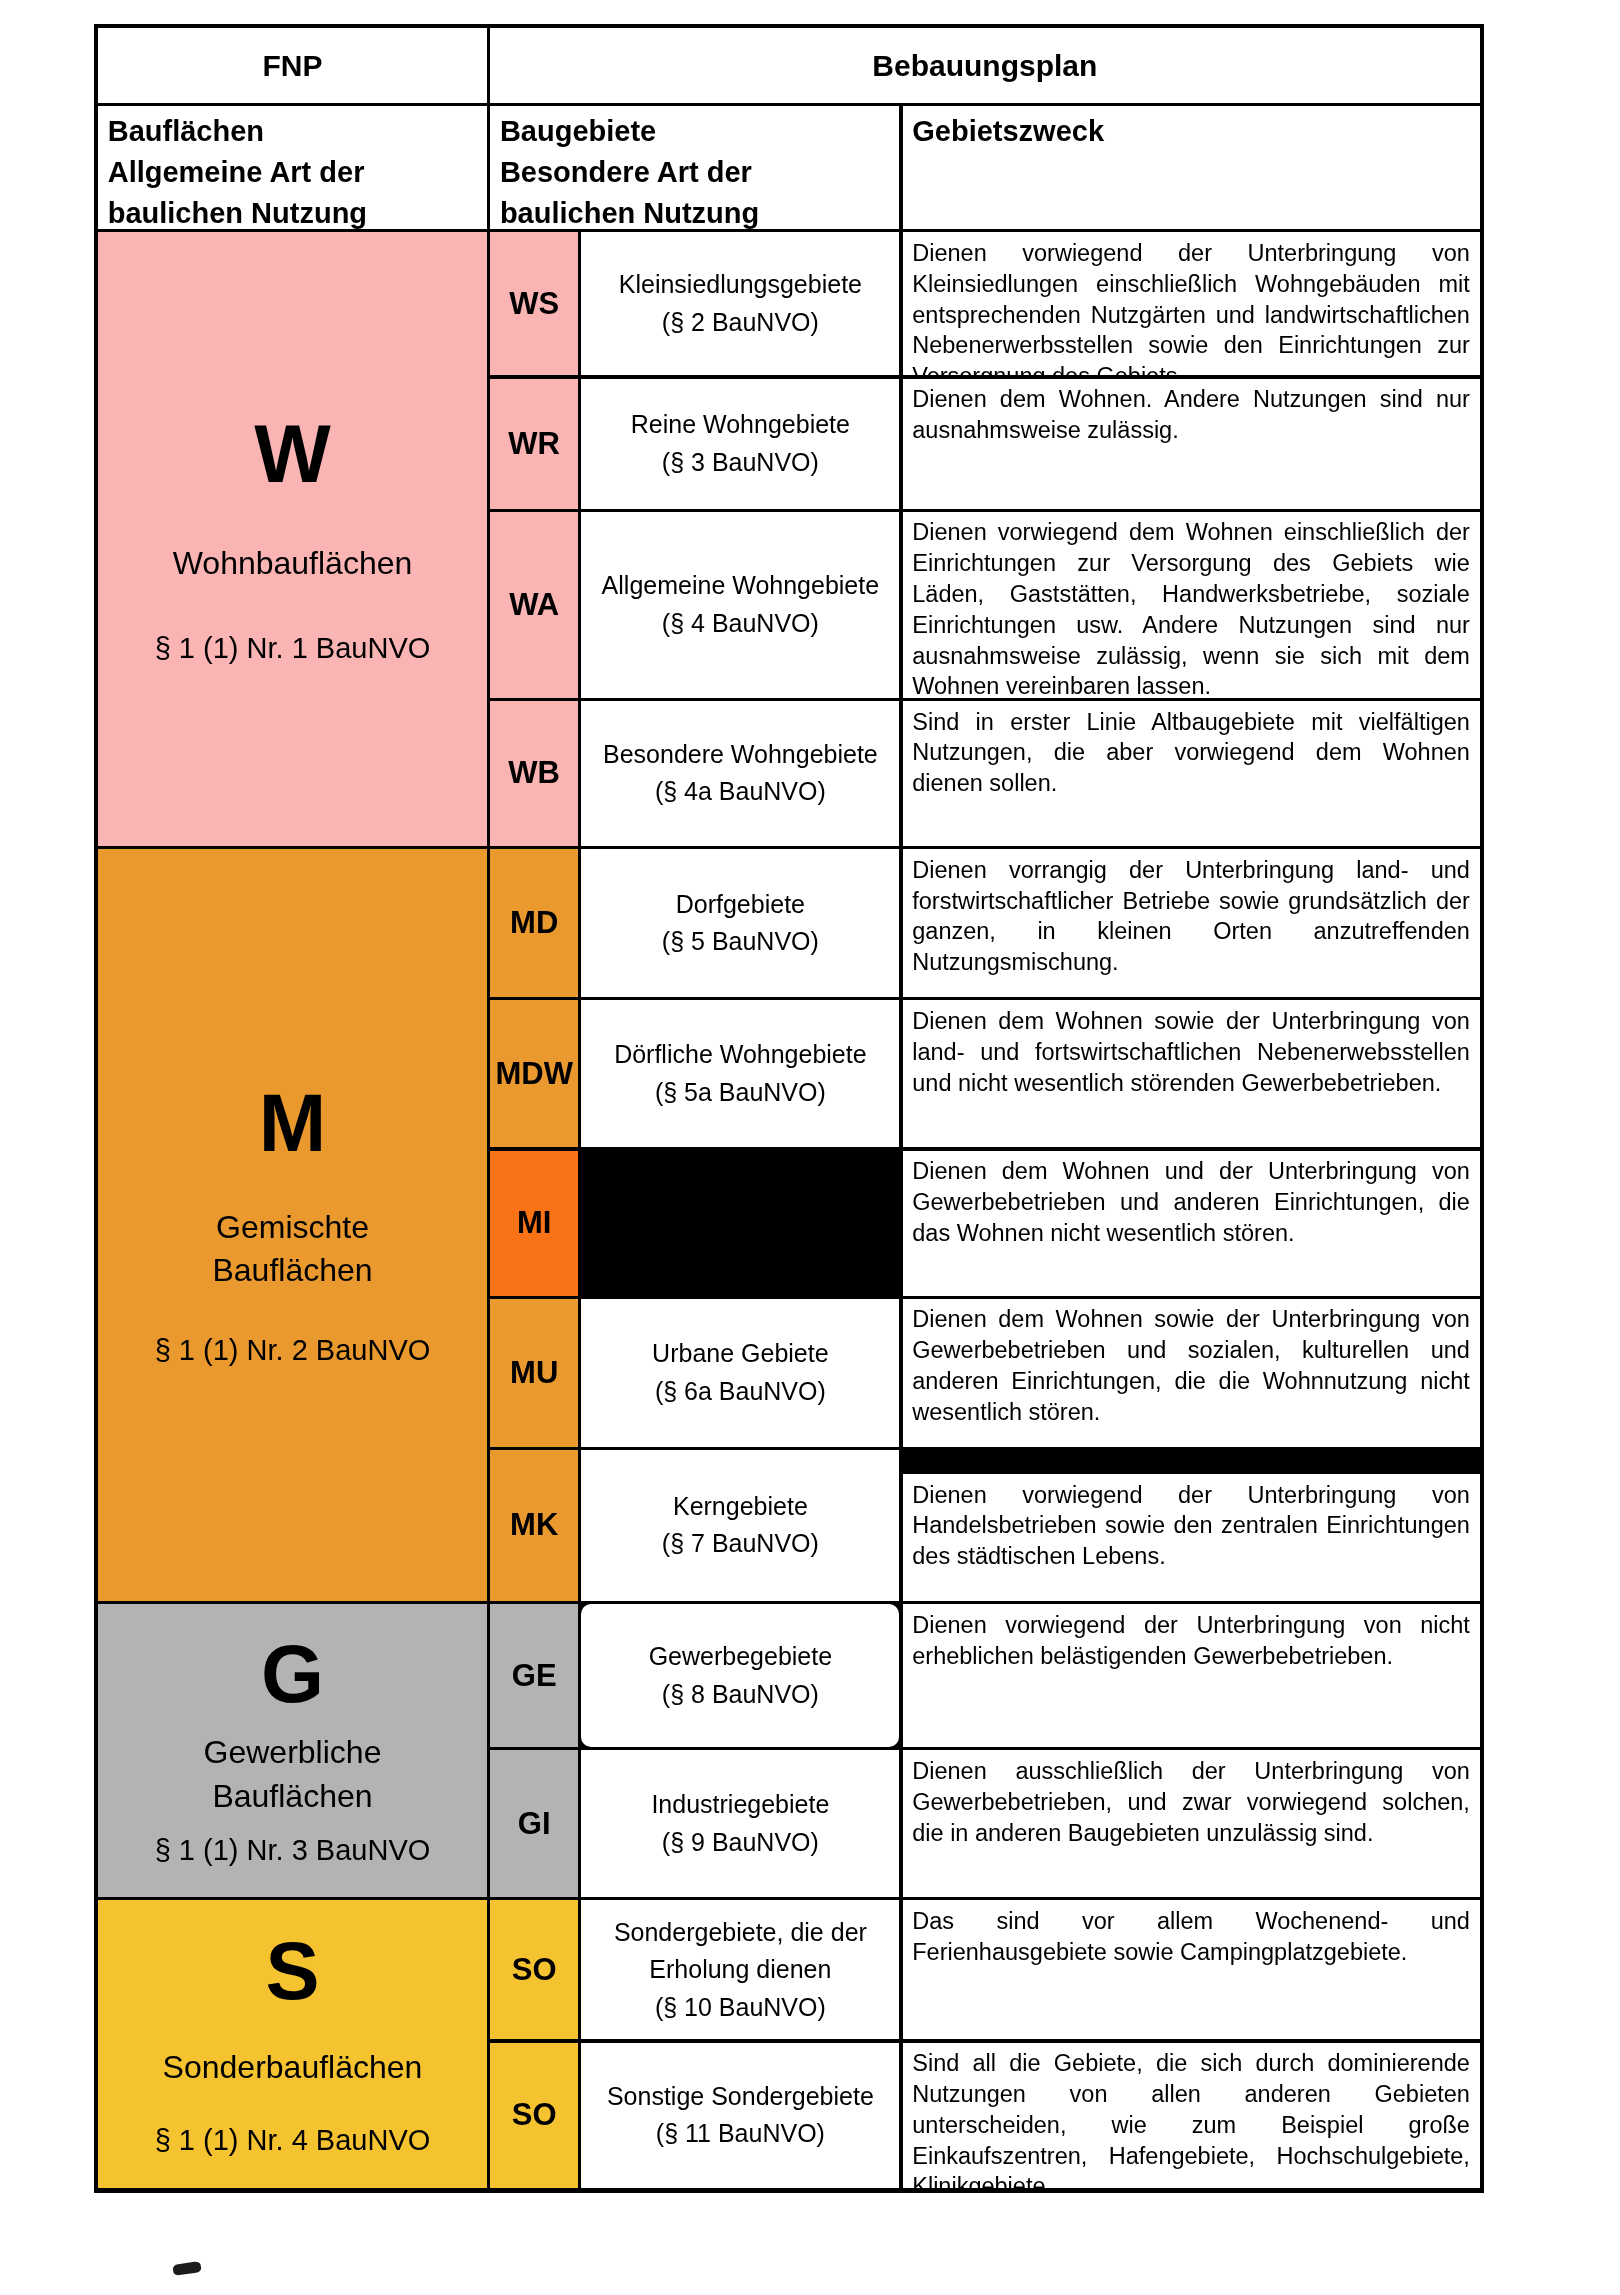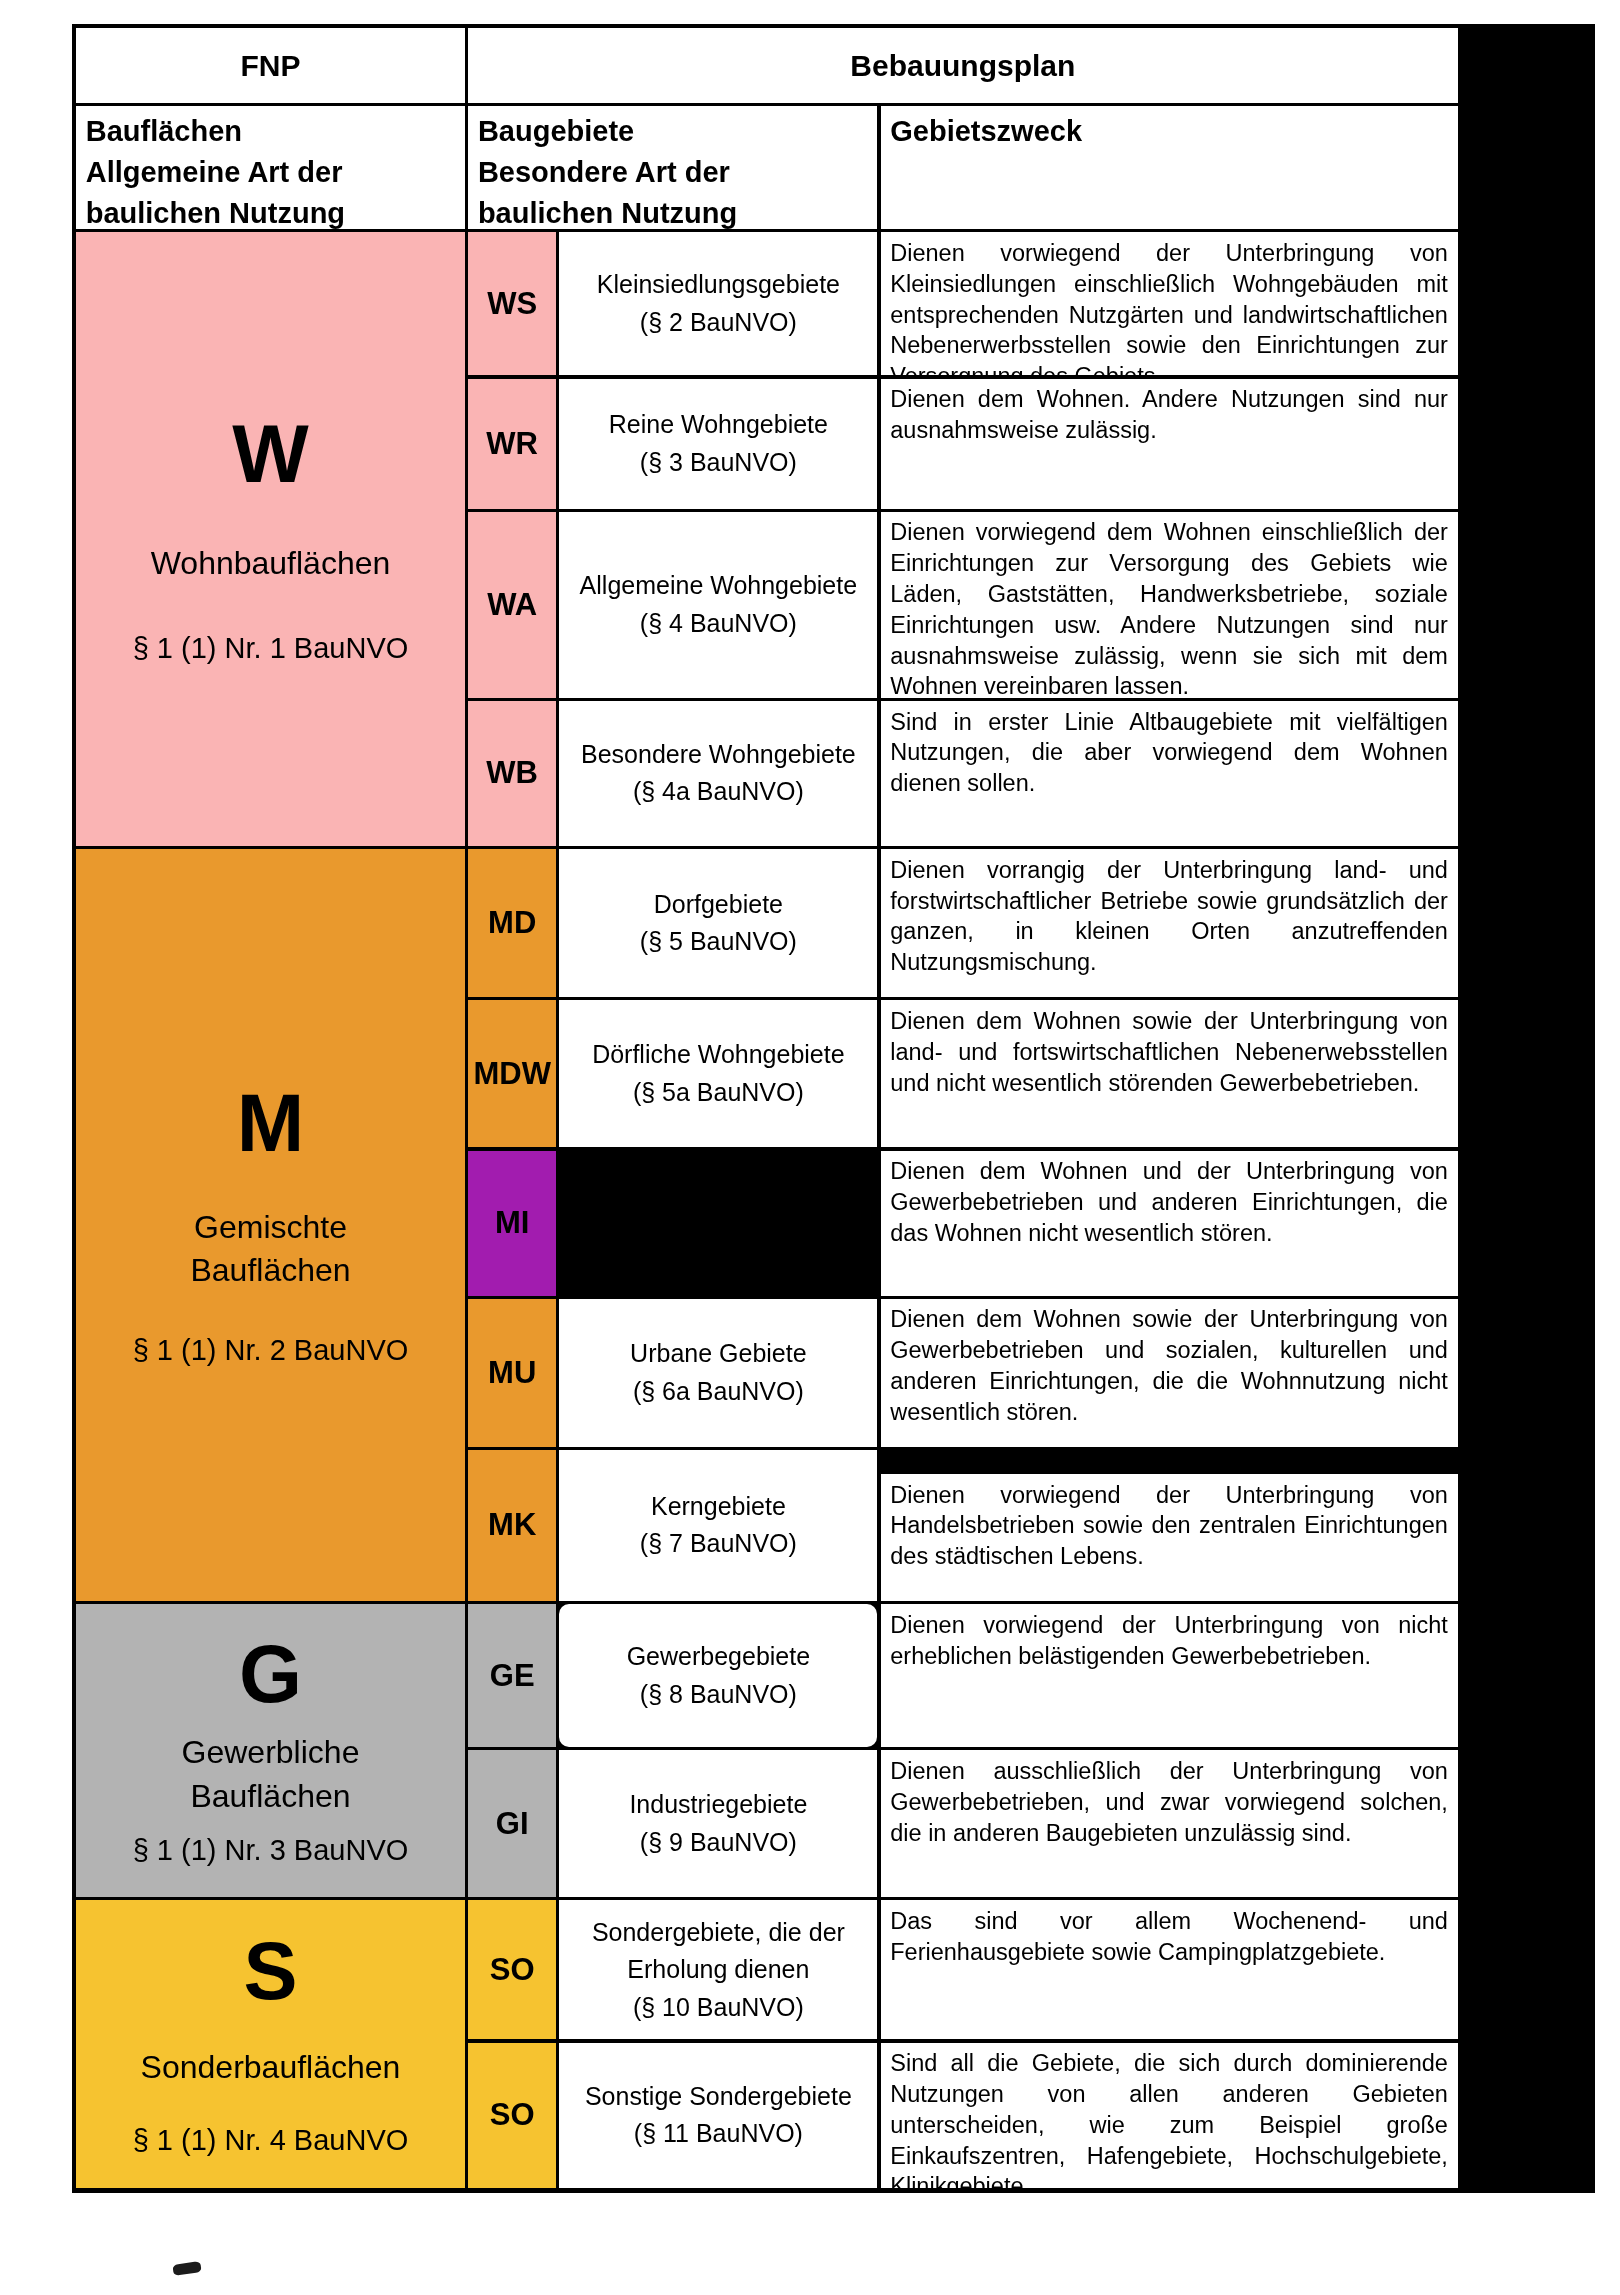--- a/index.html
+++ b/index.html
@@ -6,23 +6,23 @@
     margin: 0;
     padding: 0;
     width: 1621px;
     height: 2295px;
     background: #ffffff;
     font-family: "Liberation Sans", "DejaVu Sans", sans-serif;
     color: #000;
   }
   .table {
     position: absolute;
-    left: 72px;
+    left: 94px;
     top: 24px;
-    width: 1523px;
+    width: 1390px;
     height: 2169px;
     box-sizing: border-box;
     border: 4px solid #000;
     background: #000;
     display: grid;
     grid-template-columns: 389px 88px 318px 577px;
     grid-template-rows: 75px 123px 143px 130px 186px 145px 148px 147px 145px 148px 151px 143px 147px 139px 145px;
     gap: 3.2px;
   }
   .cell {
@@ -157,21 +157,21 @@
   <div class="cell code" style="grid-area: 7 / 2 / 8 / 3; background-color: rgb(233, 153, 45);">MD</div>
   <div class="cell bname" style="grid-area: 7 / 3 / 8 / 4;">Dorfgebiete
 (§ 5 BauNVO)</div>
   <div class="cell purpose" style="grid-area: 7 / 4 / 8 / 5;">Dienen vorrangig der Unterbringung land- und forstwirtschaftlicher Betriebe sowie grundsätzlich der ganzen, in kleinen Orten anzutreffenden Nutzungsmischung.</div>
 
   <div class="cell code" style="grid-area: 8 / 2 / 9 / 3; background-color: rgb(233, 153, 45);">MDW</div>
   <div class="cell bname" style="grid-area: 8 / 3 / 9 / 4;">Dörfliche Wohngebiete
 (§ 5a BauNVO)</div>
   <div class="cell purpose" style="grid-area: 8 / 4 / 9 / 5;">Dienen dem Wohnen sowie der Unterbringung von land- und fortswirtschaftlichen Nebenerwebsstellen und nicht wesentlich störenden Gewerbebetrieben.</div>
 
-  <div class="cell code" style="grid-area: 9 / 2 / 10 / 3; background-color: #a21caf;">MI</div>
+  <div class="cell code" style="grid-area: 9 / 2 / 10 / 3; background-color: #f97316;">MI</div>
   <div class="cell purpose" style="grid-area: 9 / 4 / 10 / 5;">Dienen dem Wohnen und der Unterbringung von Gewerbebetrieben und anderen Einrichtungen, die das Wohnen nicht wesentlich stören.</div>
 
   <div class="cell code" style="grid-area: 10 / 2 / 11 / 3; background-color: rgb(233, 153, 45);">MU</div>
   <div class="cell bname" style="grid-area: 10 / 3 / 11 / 4;">Urbane Gebiete
 (§ 6a BauNVO)</div>
   <div class="cell purpose" style="grid-area: 10 / 4 / 11 / 5;">Dienen dem Wohnen sowie der Unterbringung von Gewerbebetrieben und sozialen, kulturellen und anderen Einrichtungen, die die Wohnnutzung nicht wesentlich stören.</div>
 
   <div class="cell code" style="grid-area: 11 / 2 / 12 / 3; background-color: rgb(233, 153, 45);">MK</div>
   <div class="cell bname" style="grid-area: 11 / 3 / 12 / 4;">Kerngebiete
 (§ 7 BauNVO)</div>

